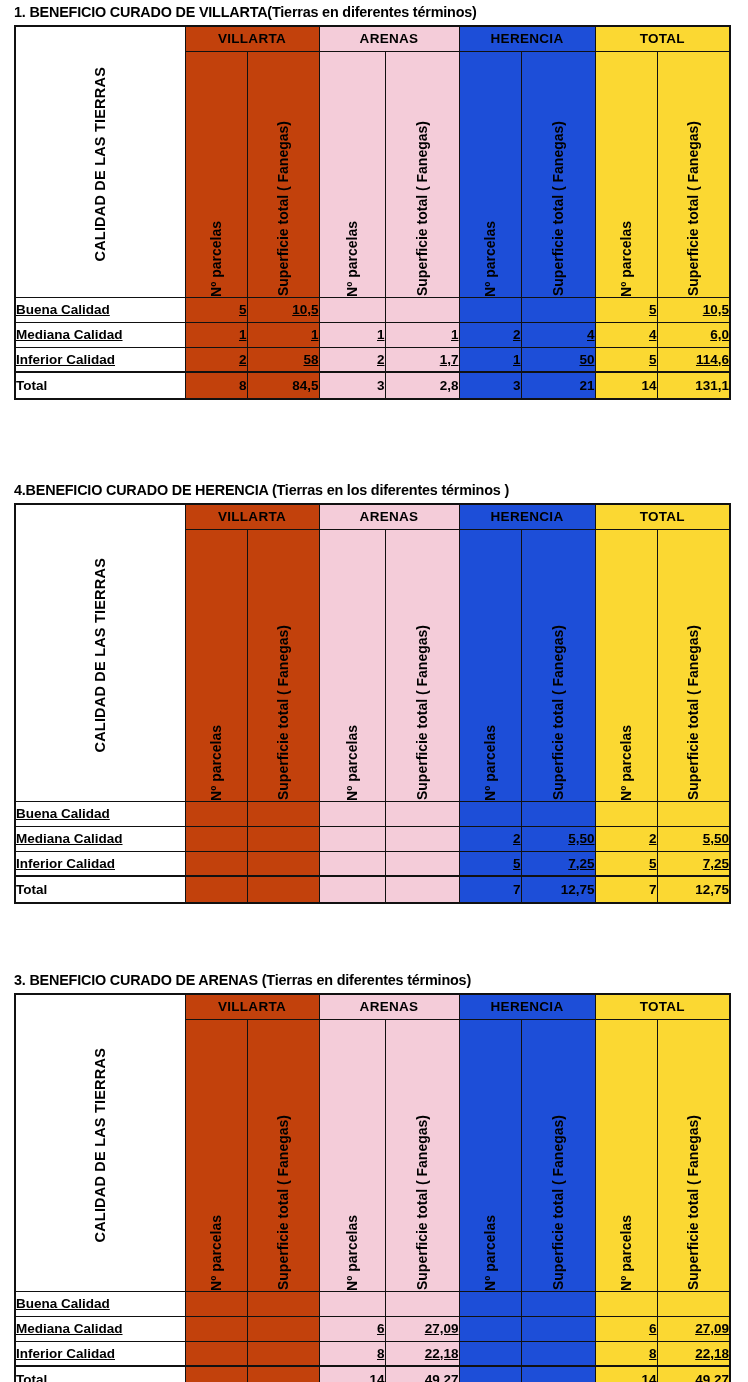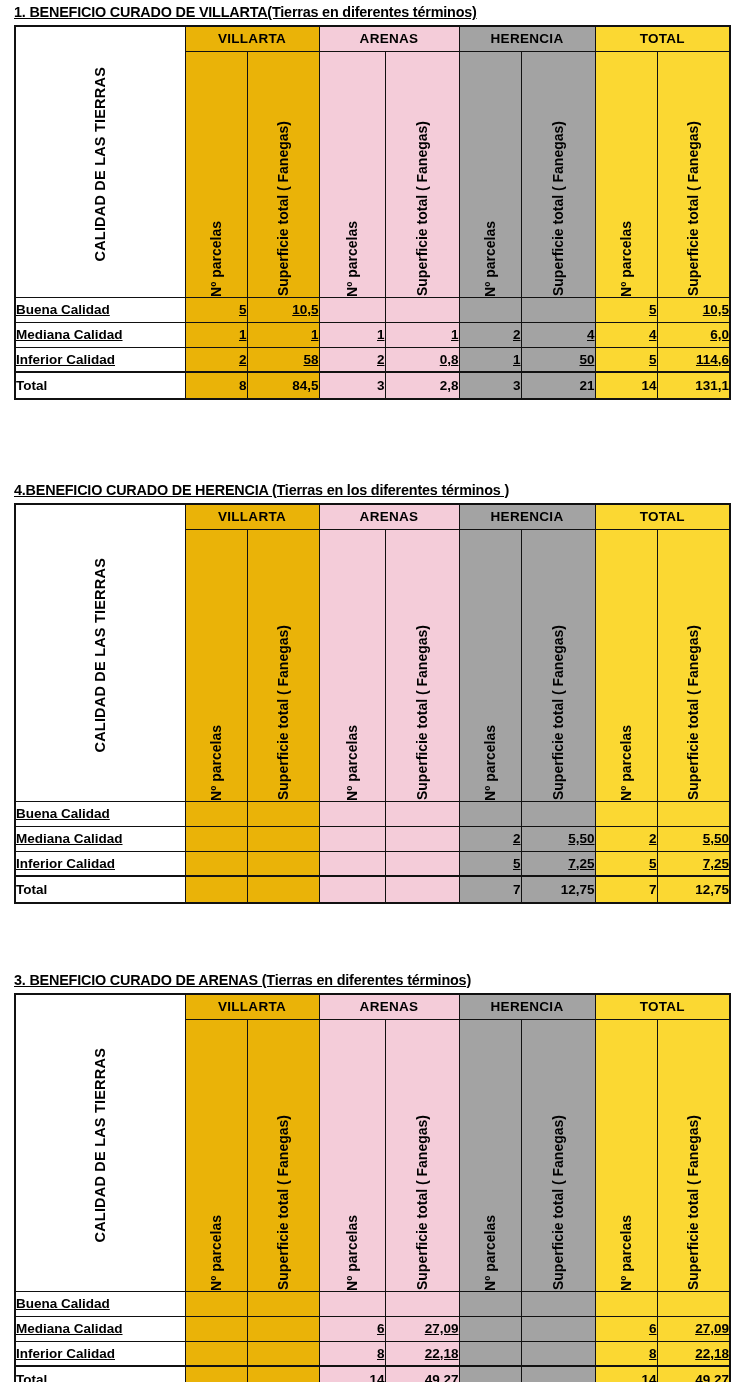--- a/index.html
+++ b/index.html
@@ -28,21 +28,20 @@
     width: 748px;
   }
 
   .table-title {
     font-size: 14.4px;
     font-weight: bold;
     letter-spacing: -0.2px;
     padding-left: 14px;
     white-space: nowrap;
     margin-bottom: 5px;
-    text-decoration: underline;
   }
 
   table.data-table {
     border-collapse: collapse;
     table-layout: fixed;
     margin-left: 14px;
     border: 2.5px solid #111;
   }
 
   table.data-table td,
@@ -95,23 +94,23 @@
     background: #ffffff;
     font-size: 14px;
     white-space: nowrap;
   }
   .val {
     text-align: right;
     padding-right: 4px;
     font-size: 14px;
   }
 
-  .c-blue   { background: #eab308; }
+  .c-blue   { background: #c2410c; }
   .c-pink   { background: #f4ccd9; }
-  .c-green  { background: #a3a3a3; }
+  .c-green  { background: #1d4ed8; }
   .c-yellow { background: #fbd832; }
   .c-white  { background: #ffffff; }
 
   .rowh { height: 25px; text-decoration: underline; }
   .rowh-total { height: 27px; }
 
   
   .headcell { height: 246px; }
   .headcell-2 { height: 272px; }
   .headcell-3 { height: 272px; }
@@ -217,21 +216,21 @@
           <td class="val c-green body-start">2</td>
           <td class="val c-green">4</td>
           <td class="val c-yellow body-start">4</td>
           <td class="val c-yellow">6,0</td>
         </tr>
         <tr class="rowh">
           <td class="rowlabel">Inferior Calidad</td>
           <td class="val c-blue body-start">2</td>
           <td class="val c-blue">58</td>
           <td class="val c-pink body-start">2</td>
-          <td class="val c-pink">0,8</td>
+          <td class="val c-pink">1,7</td>
           <td class="val c-green body-start">1</td>
           <td class="val c-green">50</td>
           <td class="val c-yellow body-start">5</td>
           <td class="val c-yellow">114,6</td>
         </tr>
         <tr class="rowh-total total-row">
           <td class="rowlabel">Total</td>
           <td class="val c-blue body-start">8</td>
           <td class="val c-blue">84,5</td>
           <td class="val c-pink body-start">3</td>

